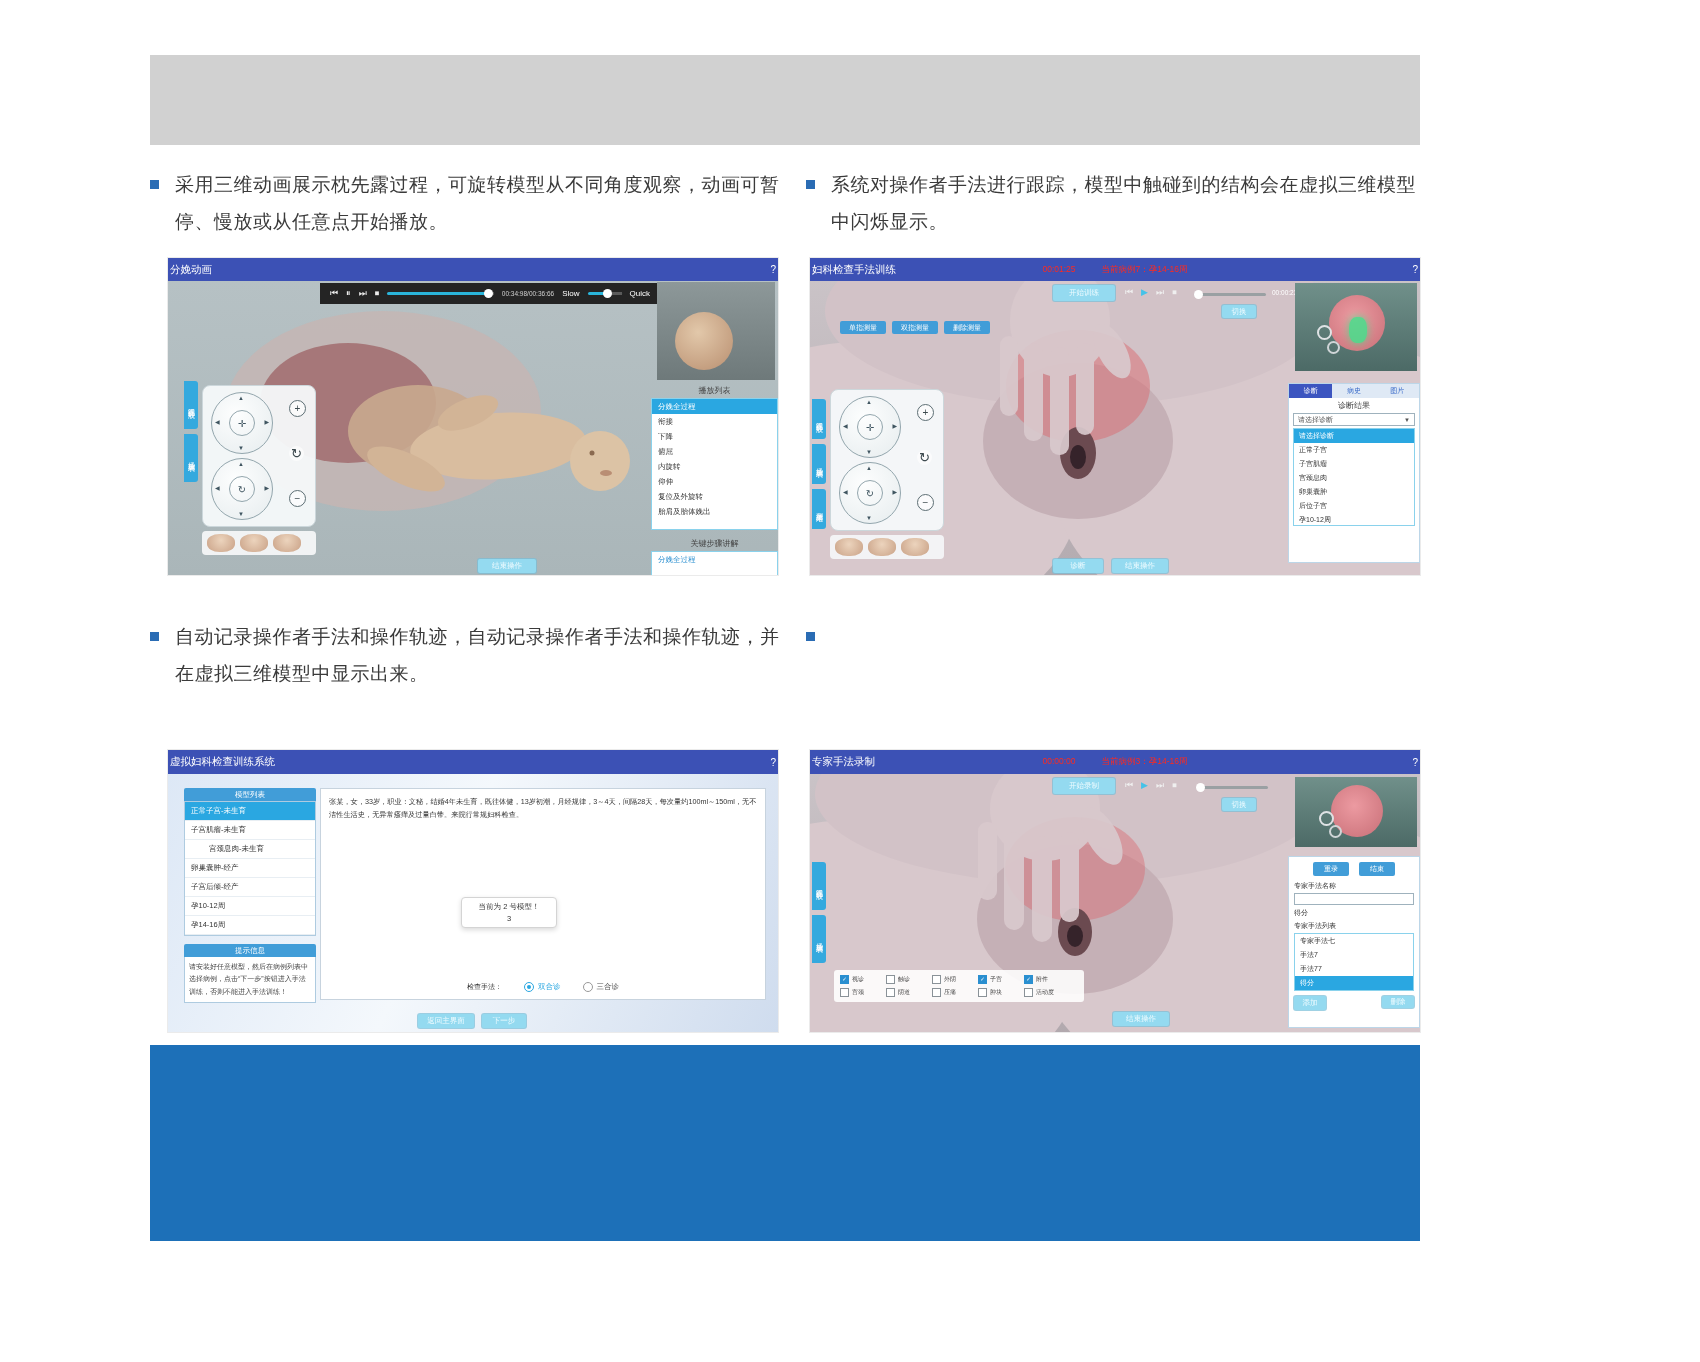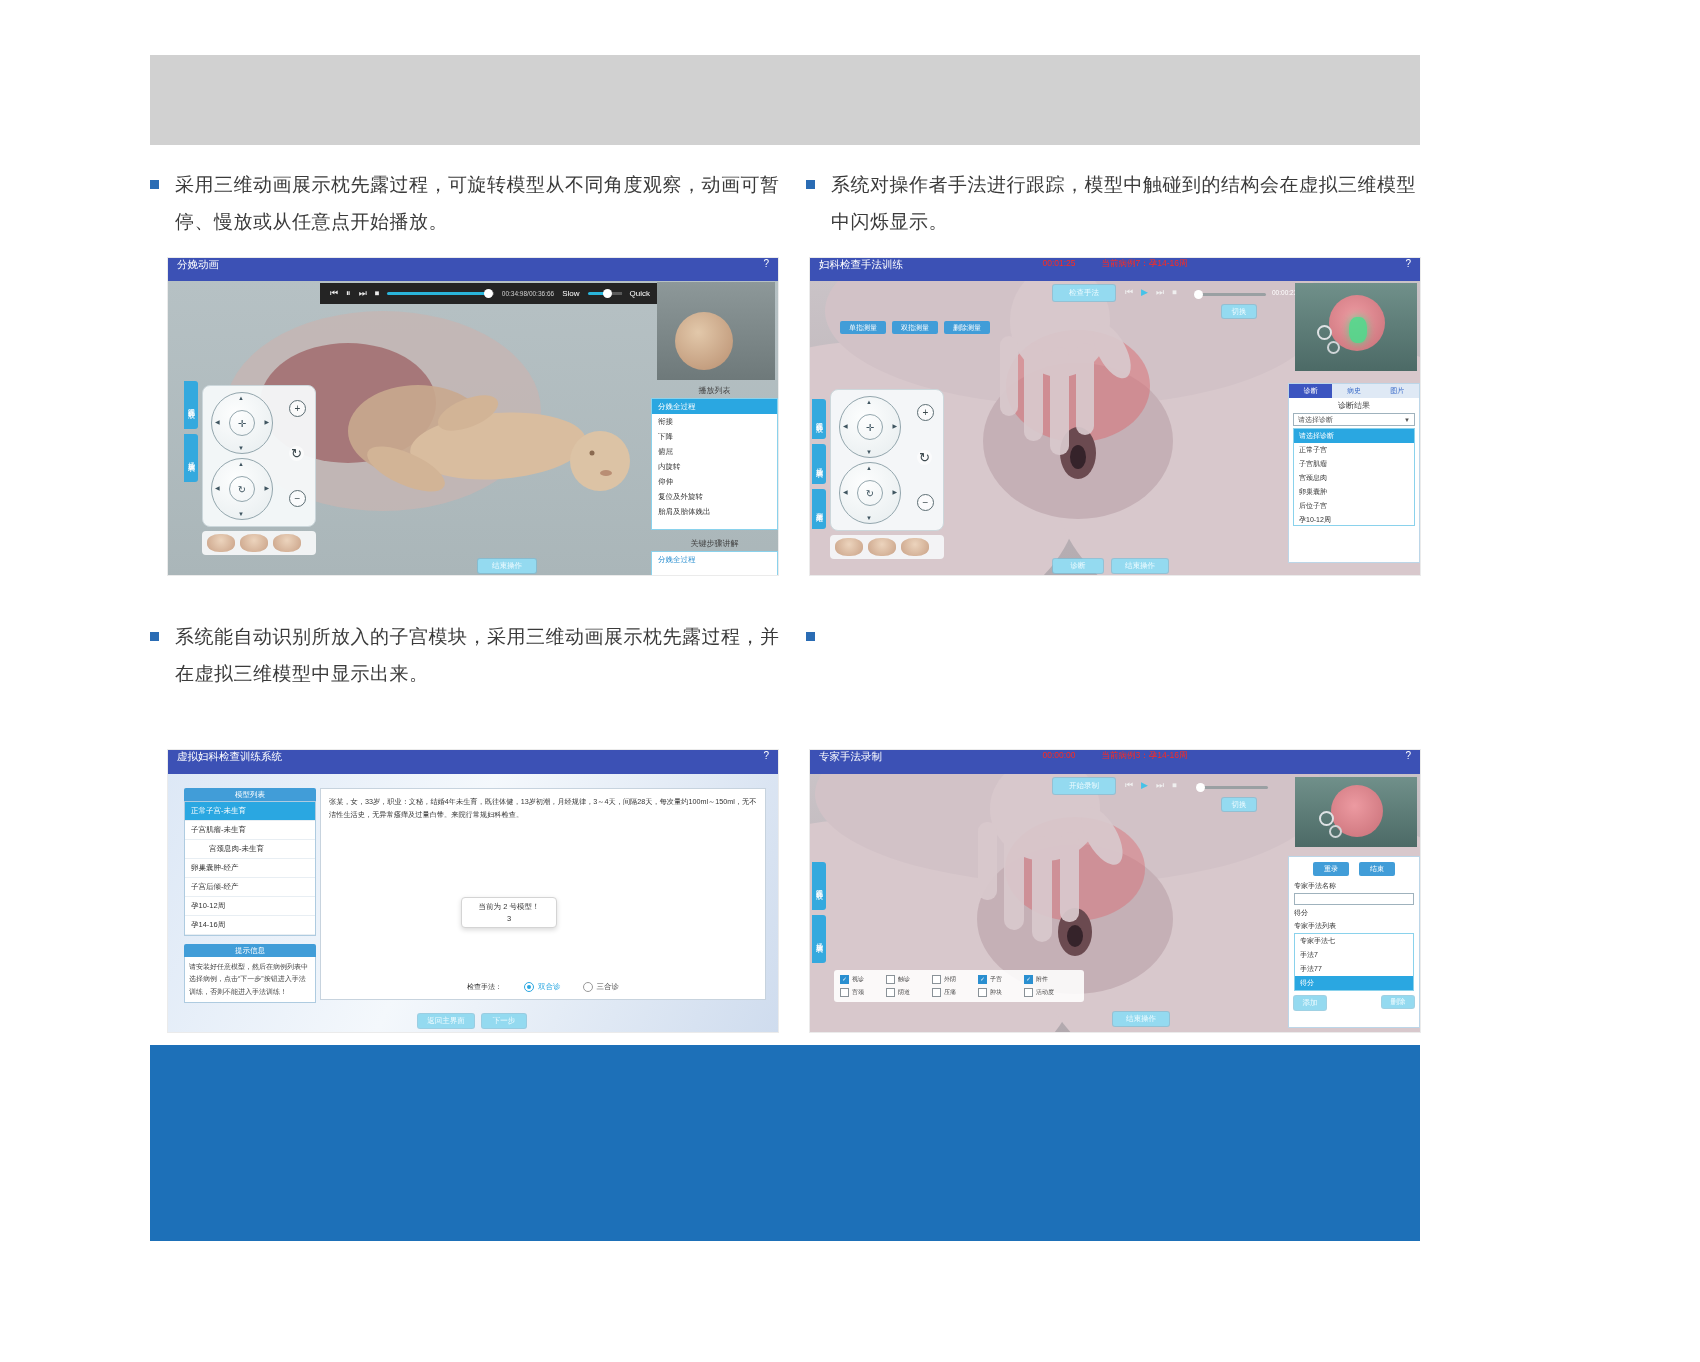--- a/index.html
+++ b/index.html
@@ -6,21 +6,21 @@
   body{width:1700px;height:1362px;background:#ffffff;position:relative;overflow:hidden;
        font-family:"Liberation Sans","DejaVu Sans",sans-serif;color:#333}
   
   .top-gray{position:absolute;left:150px;top:55px;width:1270px;height:90px;background:#d1d1d1}
   .bottom-blue{position:absolute;left:150px;top:1045px;width:1270px;height:196px;background:#1d70b8}
   .bullet{position:absolute;display:flex;gap:16px;font-size:19px;line-height:37px;color:#3a3a3a;letter-spacing:.5px}
   .bullet .sq{width:9px;height:9px;background:#2a6cb4;margin-top:14px;flex:0 0 auto}
   
   .panel{position:absolute;width:610px;background:#b2bdc0;box-shadow:0 0 0 1px rgba(0,0,0,.08)}
   .tbar{position:absolute;left:0;top:0;right:0;height:23px;background:#3c51b5;color:#fff;
-        display:flex;padding:0 9px;box-sizing:border-box;font-size:10.5px;z-index:30}
+        display:flex;align-items:center;padding:0 2px;box-sizing:border-box;font-size:10.5px;z-index:30}
   .tbar .status{position:absolute;left:0;right:0;display:flex;justify-content:center;gap:26px;font-size:8.5px;color:#ff2a1e}
   .tbar .qm{margin-left:auto;font-size:10px;z-index:2}
   .pbody{position:absolute;left:0;top:23px;right:0;bottom:0;overflow:hidden}
   
   .cybtn{position:absolute;background:#94daf0;color:#edfbff;font-size:7.5px;display:flex;align-items:center;
          justify-content:center;border-radius:2px;box-shadow:0 0 0 1px rgba(120,190,215,.7)}
   .blbtn{position:absolute;background:#419dd8;color:#fff;font-size:7px;display:flex;align-items:center;
          justify-content:center;border-radius:2px}
   .vtabs{position:absolute;display:flex;flex-direction:column;gap:5px}
   .vtab{writing-mode:vertical-rl;background:#34a9de;color:#fff;font-size:7px;width:14px;min-height:38px;
@@ -72,21 +72,21 @@
 <div class="bullet" style="left:150px;top:166px;width:645px">
   <span class="sq"></span>
   <span>采用三维动画展示枕先露过程，可旋转模型从不同角度观察，动画可暂停、慢放或从任意点开始播放。</span>
 </div>
 <div class="bullet" style="left:806px;top:166px;width:628px">
   <span class="sq"></span>
   <span>系统对操作者手法进行跟踪，模型中触碰到的结构会在虚拟三维模型中闪烁显示。</span>
 </div>
 <div class="bullet" style="left:150px;top:618px;width:645px">
   <span class="sq"></span>
-  <span>系统能自动识别所放入的子宫模块，采用三维动画展示枕先露过程，并在虚拟三维模型中显示出来。</span>
+  <span>自动记录操作者手法和操作轨迹，自动记录操作者手法和操作轨迹，并在虚拟三维模型中显示出来。</span>
 </div>
 <div class="bullet" style="left:806px;top:618px;width:628px">
   <span class="sq"></span>
 </div>
 
 <div class="panel" style="left:168px;top:258px;height:317px">
   <div class="tbar">
     <span>分娩动画</span>
     <span class="qm">?</span>
   </div>
@@ -209,21 +209,21 @@
           <rect x="240" y="66" width="19" height="108" rx="9"></rect>
           <rect x="266" y="62" width="18" height="92" rx="9"></rect>
           <ellipse cx="302" cy="70" rx="14" ry="30" transform="rotate(-28 302 70)"></ellipse>
         </g>
       </svg>
     </div>
 
     <div class="blbtn" style="left:30px;top:40px;width:46px;height:13px">单指测量</div>
     <div class="blbtn" style="left:82px;top:40px;width:46px;height:13px">双指测量</div>
     <div class="blbtn" style="left:134px;top:40px;width:46px;height:13px">删除测量</div>
-    <div class="cybtn" style="left:243px;top:4px;width:62px;height:16px">检查手法</div>
+    <div class="cybtn" style="left:243px;top:4px;width:62px;height:16px">开始训练</div>
     <div style="position:absolute;left:315px;top:7px;display:flex;gap:8px">
       <span class="picon" style="color:#efefef">⏮</span>
       <span class="picon" style="color:#45c2e8">▶</span>
       <span class="picon" style="color:#efefef">⏭</span>
       <span class="picon" style="color:#efefef">⏹</span>
     </div>
     <div class="track" style="position:absolute;left:384px;top:12px;width:72px;background:#9aa0a3">
       <span class="knob" style="left:0"></span>
     </div>
     <span style="position:absolute;left:462px;top:8px;font-size:6.5px;color:#fff">00:00:23</span>

